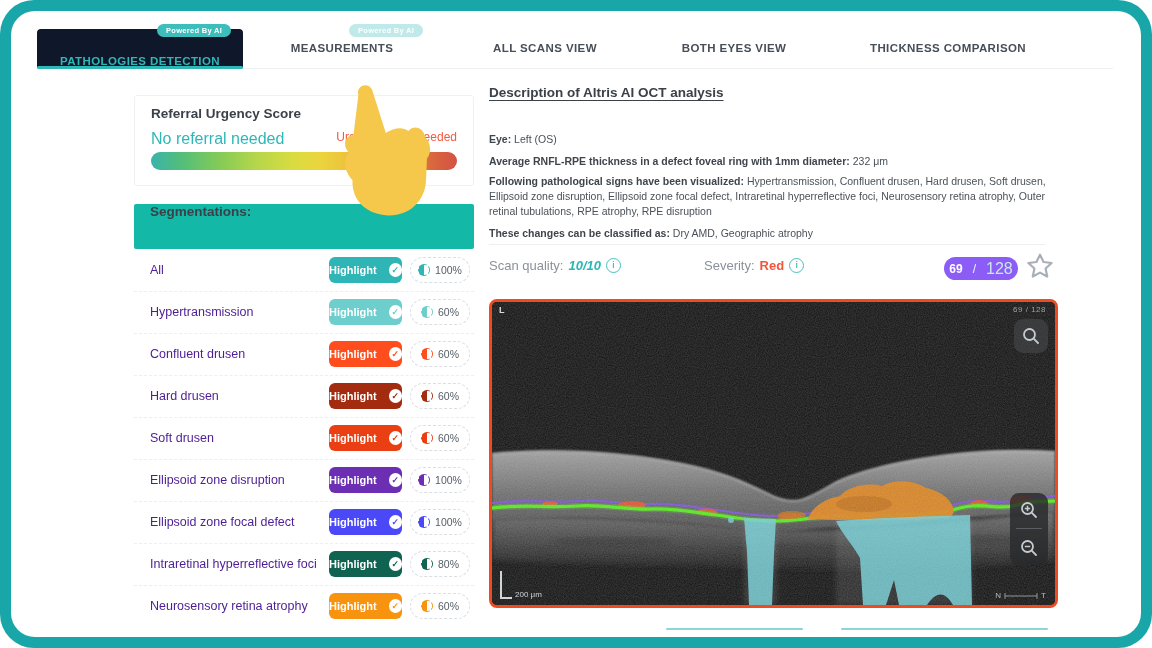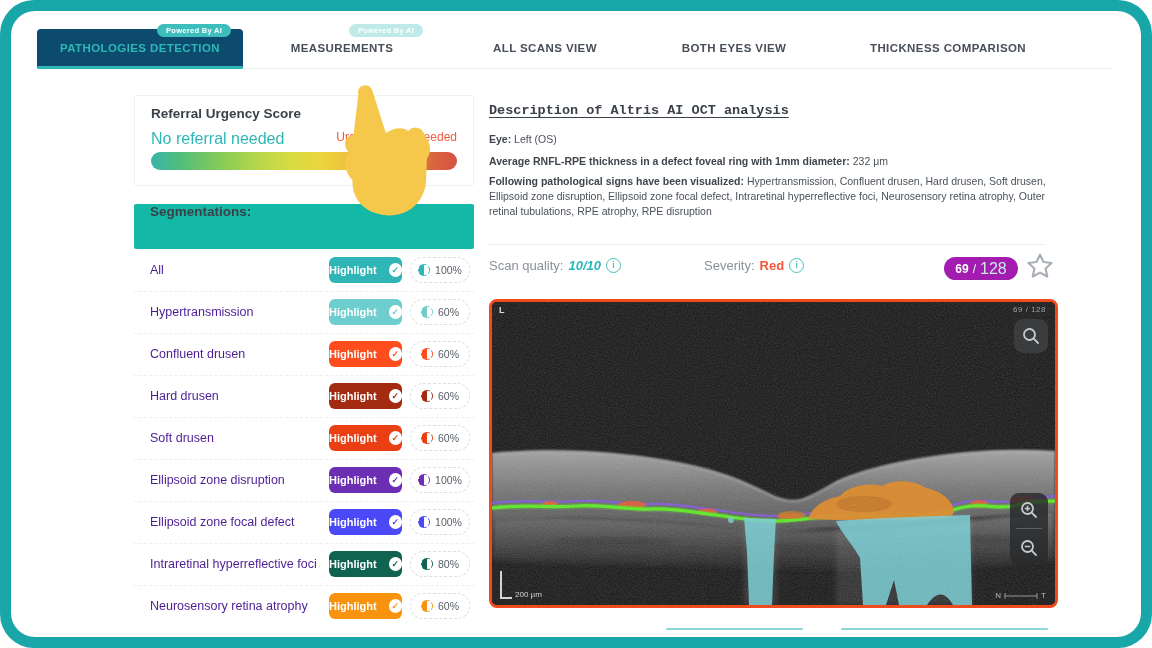--- a/index.html
+++ b/index.html
@@ -2,22 +2,22 @@
 <html><head>
 <meta charset="utf-8">
 <style>
   html,body{margin:0;padding:0;width:1152px;height:648px;background:#fff;
     font-family:"Liberation Sans",sans-serif;-webkit-font-smoothing:antialiased;}
   .frame{position:relative;width:1152px;height:648px;background:#18A6A8;border-radius:34px;}
   .page{position:absolute;inset:11px;background:#fff;border-radius:24px;overflow:hidden;}
 
   
   .tab-divider{position:absolute;left:26px;top:57px;width:1076px;height:1px;background:#ECF0F2;}
-  .tab-active{position:absolute;left:26px;top:18px;width:206px;height:38px;background:#0c4a6e;
-    border-radius:4px 4px 0 0;display:flex;align-items:center;justify-content:center;cursor:pointer;}
+  .tab-active{position:absolute;left:26px;top:18px;width:206px;height:38px;background:#0f172a;
+    border-radius:4px 4px 0 0;display:flex;align-items:flex-end;justify-content:center;cursor:pointer;}
   .tab-active span{font-size:11.5px;font-weight:700;letter-spacing:.4px;color:#2FB7B7;}
   .tab-underline{position:absolute;left:26px;top:55px;width:206px;height:3px;background:#2FB7B7;border-radius:2px;}
   .tab{position:absolute;top:31px;transform:translateX(-50%);font-size:11.5px;font-weight:600;
     letter-spacing:.4px;color:#474E58;cursor:pointer;white-space:nowrap;}
   .badge{position:absolute;top:13px;background:#3EBDBD;color:#fff;font-size:7.5px;font-weight:700;
     letter-spacing:.3px;padding:2px 9px;border-radius:7px;white-space:nowrap;}
   .badge.b1{left:146px;}
   .badge.b2{left:338px;opacity:.32;}
 
   
@@ -43,37 +43,37 @@
   .hl-check{width:14px;height:14px;border-radius:50%;background:#fff;color:var(--c);font-size:9px;
     font-weight:700;display:flex;align-items:center;justify-content:center;line-height:1;}
   .op-pill{position:absolute;left:276px;top:8px;width:60px;height:26px;border:1px dashed #D9DEE3;
     border-radius:13px;background:#fff;display:flex;align-items:center;justify-content:center;gap:5px;
     box-sizing:border-box;cursor:pointer;}
   .op-icon{width:12px;height:12px;border-radius:50%;border:1px dashed var(--c);
     background:linear-gradient(90deg,var(--c) 0 50%,#fff 50% 100%);box-sizing:border-box;}
   .op-val{font-size:10.5px;color:#565D66;}
 
   
-  .desc-title{position:absolute;left:478px;top:92px;font-size:13.5px;font-weight:700;color:#3B4149;
-    text-decoration:underline;text-underline-offset:3px;font-family:Liberation Mono, monospace;}
+  .desc-title{position:absolute;left:478px;top:74px;font-size:13.5px;font-weight:700;color:#3B4149;
+    text-decoration:underline;text-underline-offset:3px;}
   .desc-line{position:absolute;left:478px;font-size:10.5px;color:#4A5159;line-height:15px;}
   .desc-line b{color:#3F454D;}
   .desc-signs{width:562px;}
   .desc-divider{position:absolute;left:478px;top:233px;width:557px;height:1px;background:#EDEFF1;}
 
   
   .si-group{position:absolute;top:247px;display:flex;align-items:center;gap:5px;}
   .si-label{font-size:13px;color:#8A919B;}
   .si-teal{font-size:13px;font-weight:700;color:#2BB7B7;font-style:italic;}
   .si-red{font-size:13px;font-weight:700;color:#F4563A;}
   .info-icon{width:13px;height:13px;border:1px solid #49C0C0;border-radius:50%;color:#49C0C0;
     font-size:8.5px;font-weight:700;display:inline-flex;align-items:center;justify-content:center;
     line-height:1;cursor:pointer;}
-  .counter-badge{position:absolute;left:933px;top:246px;width:74px;height:23px;background:#a21caf;
-    border-radius:12px;display:flex;align-items:center;justify-content:center;gap:4px;}
+  .counter-badge{position:absolute;left:933px;top:246px;width:74px;height:23px;background:#8b5cf6;
+    border-radius:12px;display:flex;align-items:center;justify-content:center;gap:10px;}
   .counter-badge .cur{font-size:12px;font-weight:700;color:#fff;}
   .counter-badge .sep{font-size:12px;color:#EAF7F7;}
   .counter-badge .tot{font-size:16px;color:#C9E9E9;}
   .star-btn{position:absolute;left:1014px;top:241px;width:30px;height:30px;background:none;border:none;
     padding:0;cursor:pointer;}
 
   
   .viewer{position:absolute;left:478px;top:288px;width:569px;height:309px;box-sizing:border-box;
     border:3px solid #F04A1F;border-radius:8px;background:#121212;overflow:hidden;cursor:crosshair;}
   .viewer svg.scan{position:absolute;left:0;top:0;width:563px;height:303px;display:block;}
@@ -233,20 +233,21 @@
             <span class="op-icon"></span>
             <span class="op-val">60%</span>
           </span>
       </div>
     </div>
 
     <span class="desc-title">Description of Altris AI OCT analysis</span>
     <p class="desc-line" style="top:110px"><b>Eye:</b><span> Left (OS)</span></p>
     <p class="desc-line" style="top:132px"><b>Average RNFL-RPE thickness in a defect foveal ring with 1mm diameter:</b><span> 232 μm</span></p>
     <p class="desc-line desc-signs" style="top:152px"><b>Following pathological signs have been visualized:</b><span> Hypertransmission, Confluent drusen, Hard drusen, Soft drusen, Ellipsoid zone disruption, Ellipsoid zone focal defect, Intraretinal hyperreflective foci, Neurosensory retina atrophy, Outer retinal tubulations, RPE atrophy, RPE disruption</span></p>
+    <p class="desc-line" style="top:204px"><b>These changes can be classified as:</b><span> Dry AMD, Geographic atrophy</span></p>
     <div class="desc-divider"></div>
 
     <div class="si-group" style="left:478px">
       <span class="si-label">Scan quality:</span>
       <span class="si-teal">10/10</span>
       <span class="info-icon">i</span>
     </div>
     <div class="si-group" style="left:693px">
       <span class="si-label">Severity:</span>
       <span class="si-red">Red</span>

